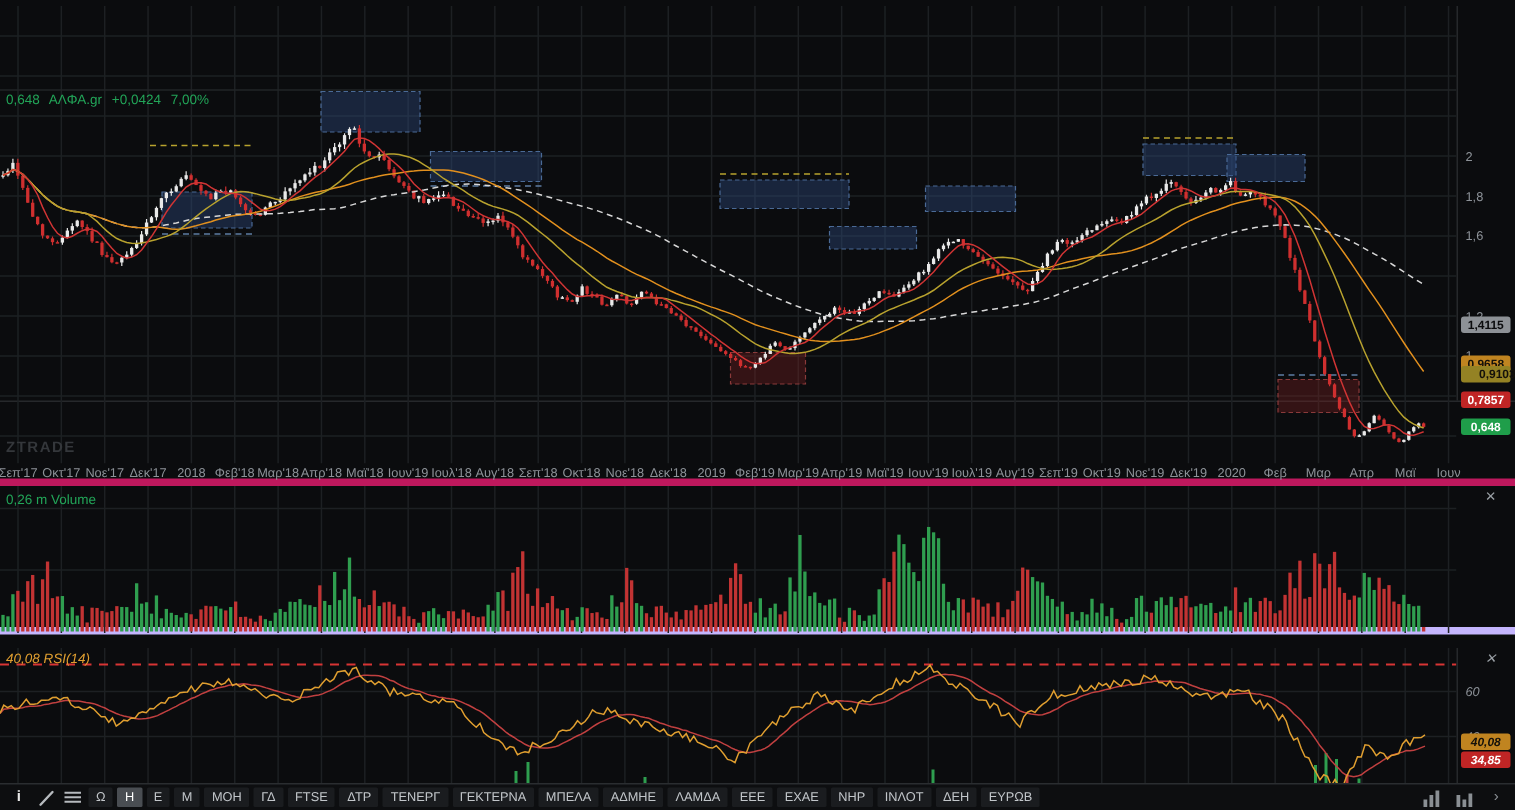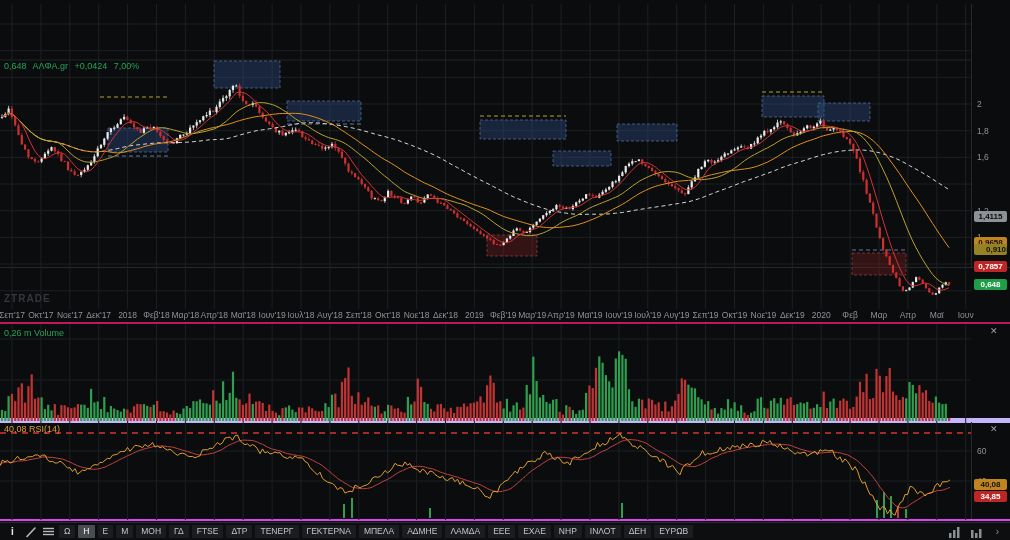--- a/index.html
+++ b/index.html
@@ -1,22 +1,22 @@
 <!DOCTYPE html>
 <html><head>
 <meta charset="utf-8">
 <style>
   html,body{margin:0;padding:0;background:#000;}
   .app{position:relative;width:1010px;height:540px;background:#0b0c0e;overflow:hidden;
        font-family:"Liberation Sans",sans-serif;color:#8d9298;}
   .pane{position:absolute;left:0;width:1010px;}
   #pane-main{top:4px;height:264px;border-bottom:1px solid #26282b;box-sizing:border-box;}
-  #pane-time{top:306px;height:18px;border-bottom:2px solid #be185d;box-sizing:border-box;}
+  #pane-time{top:306px;height:18px;border-bottom:5px solid #be185d;box-sizing:border-box;}
   #pane-vol{top:324px;height:99px;border-bottom:5px solid #c4b5fd;box-sizing:border-box;}
-  #pane-rsi{top:422px;height:99px;border-bottom:2px solid #d946ef;box-sizing:border-box;}
+  #pane-rsi{top:432px;height:99px;border-bottom:2px solid #d946ef;box-sizing:border-box;font-style:italic;}
   svg.layer{position:absolute;top:0;left:0;display:block;}
   .axis-col{position:absolute;left:971px;top:0;bottom:0;width:39px;border-left:1px solid #26282b;}
   .tick{position:absolute;left:5px;font-size:8.5px;color:#8d9298;}
   .flabel{position:absolute;left:2px;width:33px;box-sizing:border-box;font-size:8px;font-weight:bold;
           padding:1px 1px;border-radius:2px;text-align:center;line-height:9px;}
   .legend{position:absolute;left:4px;font-size:9px;white-space:nowrap;z-index:5;}
   .legend span{margin-right:4px;}
   .watermark{position:absolute;left:4px;top:289px;font-size:10px;font-weight:bold;
              letter-spacing:1px;color:#34373b;z-index:4;}
   .close-x{position:absolute;left:990px;top:3px;font-size:9px;color:#9aa0a5;cursor:pointer;z-index:6;line-height:9px;}

